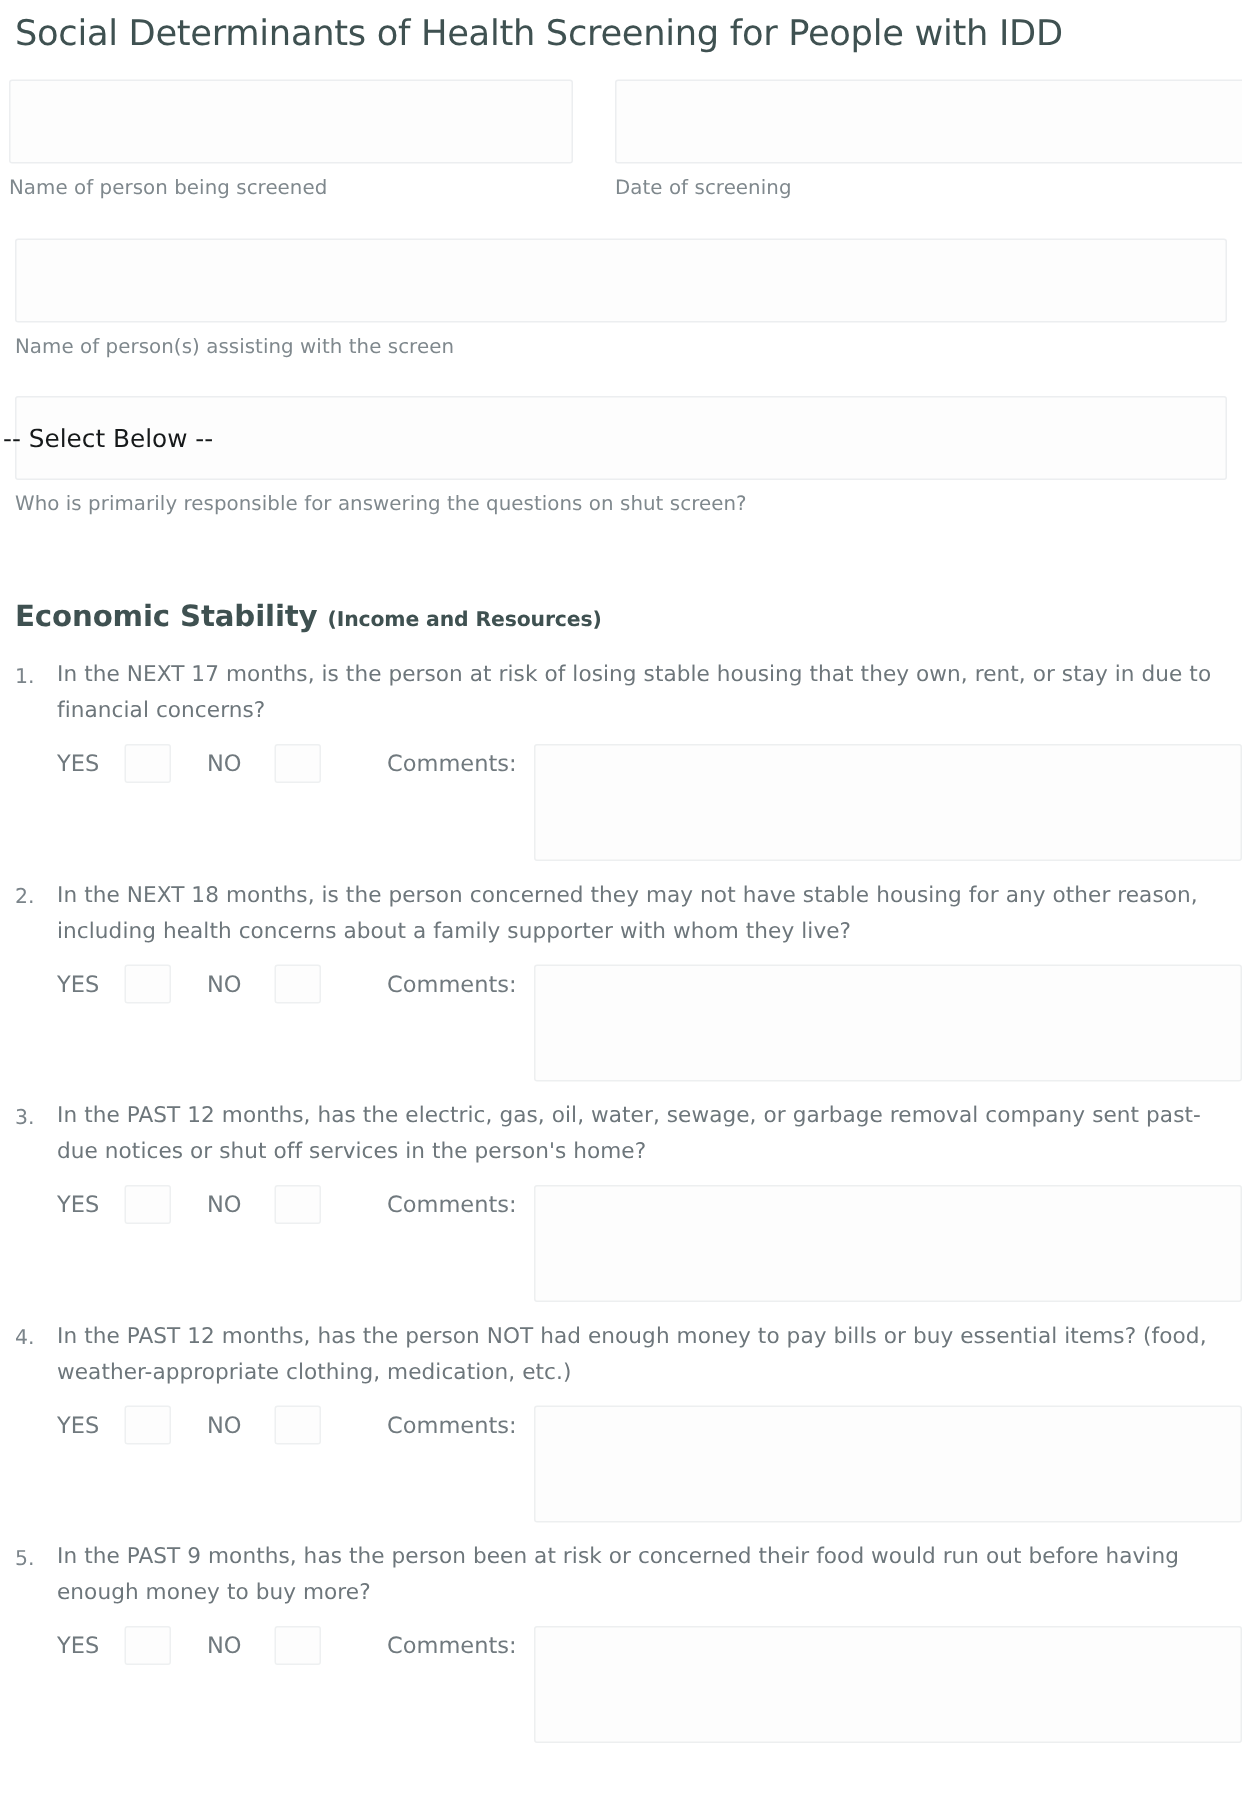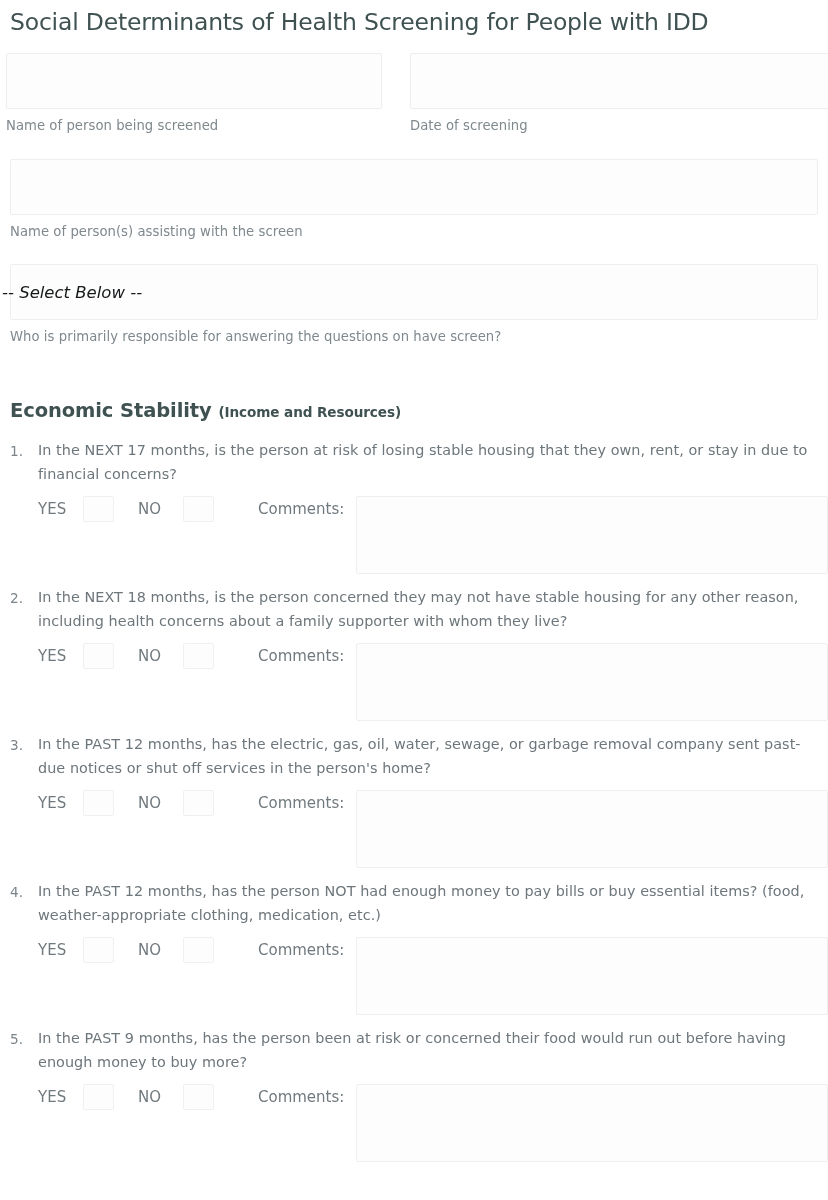--- a/index.html
+++ b/index.html
@@ -80,21 +80,20 @@
   }
   .select-box {
     position: relative;
     height: 56px;
     background: #fdfdfd;
     border: 1px solid #eceef0;
     border-radius: 2px;
     box-sizing: border-box;
     display: flex;
     align-items: center;
-    font-style: italic;
   }
   .select-value {
     position: absolute;
     left: -9px;
     font-size: 16.5px;
     color: #16191a;
     white-space: nowrap;
   }
 
   
@@ -205,21 +204,21 @@
 
   <div class="row-full">
     <div class="field-box"></div>
     <div class="field-caption">Name of person(s) assisting with the screen</div>
   </div>
 
   <div class="select-row">
     <div class="select-box">
       <span class="select-value">-- Select Below --</span>
     </div>
-    <div class="field-caption">Who is primarily responsible for answering the questions on have screen?</div>
+    <div class="field-caption">Who is primarily responsible for answering the questions on shut screen?</div>
   </div>
 
   <h2 class="section-head">
     <span>Economic Stability</span>
     <span class="sub">(Income and Resources)</span>
   </h2>
 
   <div class="questions">
 
     <div class="q">

